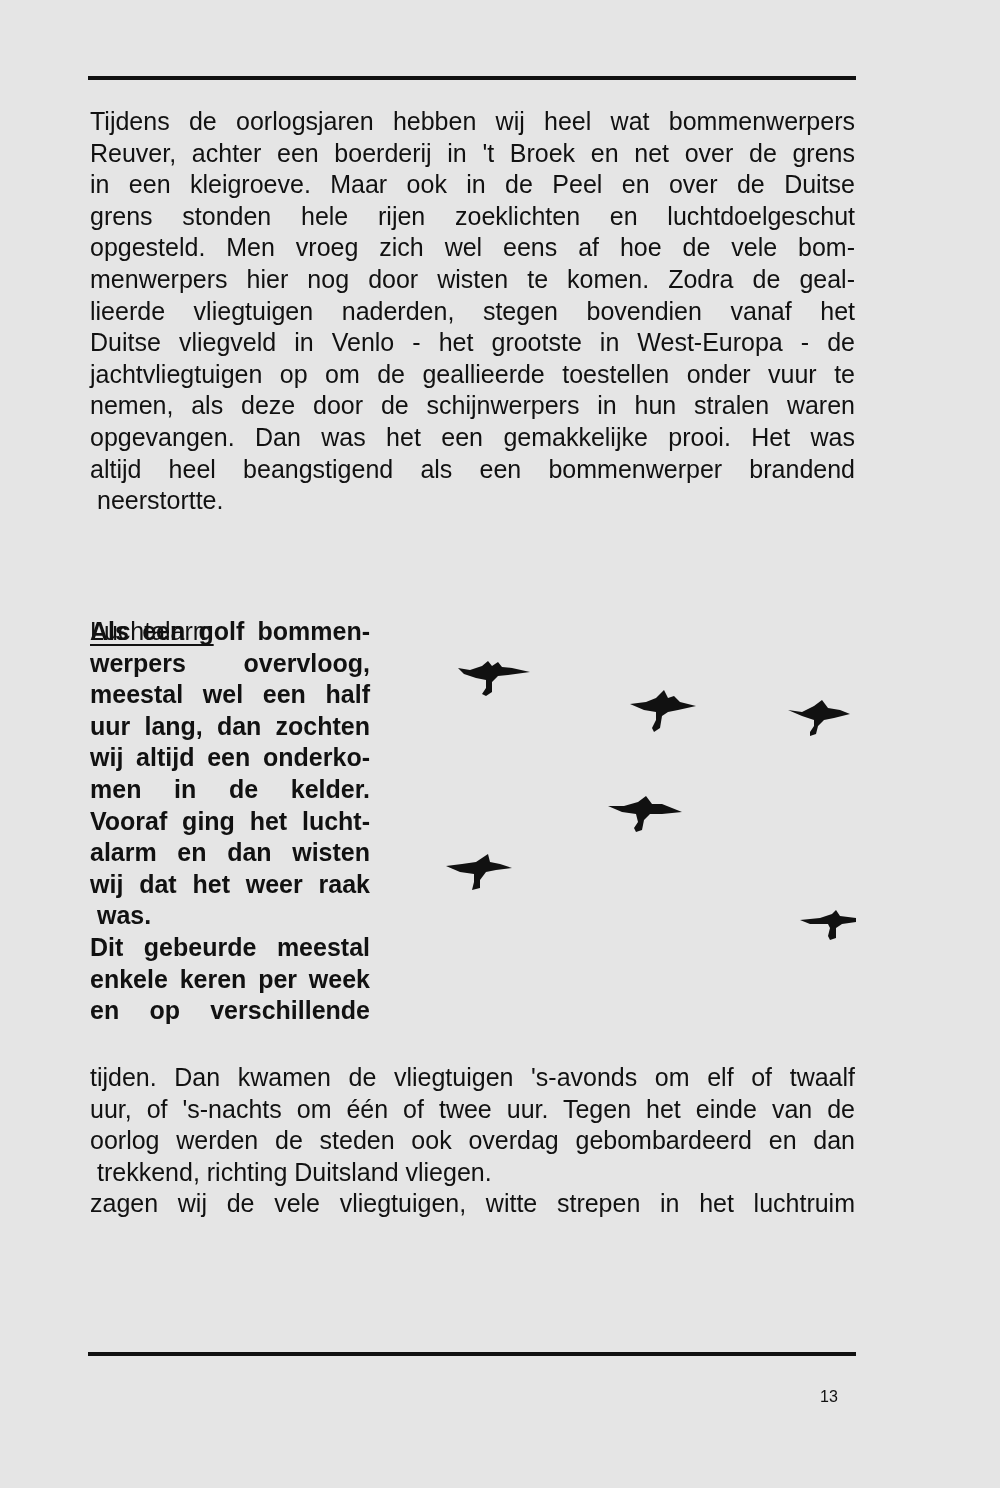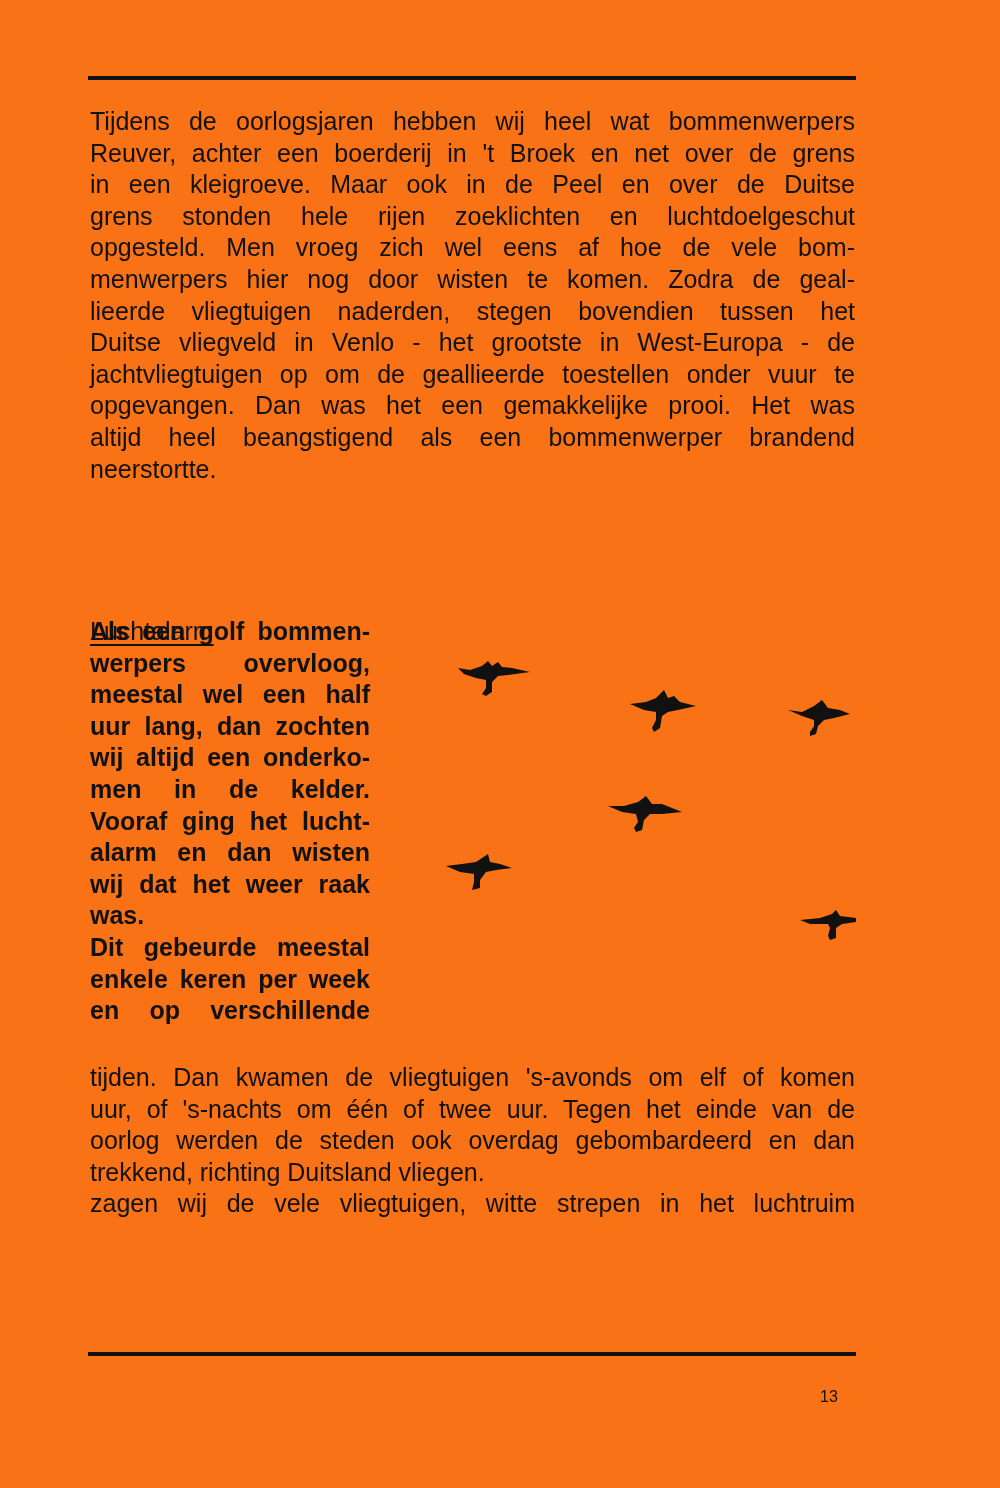--- a/index.html
+++ b/index.html
@@ -1,47 +1,48 @@
 <!DOCTYPE html>
 <html><head>
 <meta charset="utf-8">
 <style>
   html, body { margin: 0; padding: 0; background: #ffffff; }
   body { width: 1000px; height: 1488px; position: relative; overflow: hidden; }
-  .page { position: absolute; left: 0; top: 0; width: 1000px; height: 1488px; background: #f97316; color: #111; }
+  .page { position: absolute; left: 0; top: 0; width: 1000px; height: 1488px; background: #e5e5e5; color: #111; }
   .rule { position: absolute; left: 88px; width: 768px; height: 4px; background: #111; }
   .rule.top { top: 76px; }
   .rule.bottom { top: 1352px; }
   .text { font-family: "Liberation Sans", sans-serif; font-size: 25px; line-height: 31.6px; color: #111; }
   .para1 { position: absolute; left: 90px; top: 106px; width: 765px; }
   .line { display: block; white-space: nowrap; text-align: justify; text-align-last: justify; }
-  .line.last { text-align-last: left; }
+  .line.last { text-align-last: left; margin-left: 7px; }
   .heading { position: absolute; left: 90px; top: 616px; text-decoration: underline; text-underline-offset: 4px; }
   .narrow { position: absolute; left: 90px; top: 616px; width: 280px; font-weight: bold; }
   .wide { position: absolute; left: 90px; top: 1062px; width: 765px; }
   .figure { position: absolute; left: 420px; top: 640px; width: 460px; height: 320px; }
   .plane { position: absolute; width: 90px; height: 44px; }
   .page-number { position: absolute; left: 820px; top: 1388px; font-family: "Liberation Sans", sans-serif; font-size: 16px; color: #111; }
 </style>
 </head>
 <body>
 
 <div class="page">
   <div class="rule top"></div>
 
   <div class="text para1">
     <span class="line">Tijdens de oorlogsjaren hebben wij heel wat bommenwerpers</span>
     <span class="line">Reuver, achter een boerderij in 't Broek en net over de grens</span>
     <span class="line">in een kleigroeve. Maar ook in de Peel en over de Duitse</span>
     <span class="line">grens stonden hele rijen zoeklichten en luchtdoelgeschut</span>
     <span class="line">opgesteld. Men vroeg zich wel eens af hoe de vele bom-</span>
     <span class="line">menwerpers hier nog door wisten te komen. Zodra de geal-</span>
-    <span class="line">lieerde vliegtuigen naderden, stegen bovendien tussen het</span>
+    <span class="line">lieerde vliegtuigen naderden, stegen bovendien vanaf het</span>
     <span class="line">Duitse vliegveld in Venlo - het grootste in West-Europa - de</span>
     <span class="line">jachtvliegtuigen op om de geallieerde toestellen onder vuur te</span>
+    <span class="line">nemen, als deze door de schijnwerpers in hun stralen waren</span>
     <span class="line">opgevangen. Dan was het een gemakkelijke prooi. Het was</span>
     <span class="line">altijd heel beangstigend als een bommenwerper brandend</span>
     <span class="line last">neerstortte.</span>
   </div>
 
   <div class="text heading">Luchtalarm</div>
 
   <div class="text narrow">
     <span class="line">Als een golf bommen-</span>
     <span class="line">werpers overvloog,</span>
@@ -73,21 +74,21 @@
     </svg>
     <svg class="plane" style="left:26px; top:214px;" viewBox="0 0 90 44">
       <path d="M0 12 L16 10 L30 8 L42 0 L44 8 L54 10 L66 14 L50 16 L40 18 L34 26 L34 34 L26 36 L28 28 L28 20 L14 18 Z" fill="#111"></path>
     </svg>
     <svg class="plane" style="left:380px; top:270px;" viewBox="0 0 90 44">
       <path d="M0 10 L20 8 L32 4 L36 0 L40 6 L56 8 L56 12 L42 14 L36 18 L36 28 L30 30 L28 26 L30 18 L28 14 L10 14 Z" fill="#111"></path>
     </svg>
   </div>
 
   <div class="text wide">
-    <span class="line">tijden. Dan kwamen de vliegtuigen 's-avonds om elf of komen</span>
+    <span class="line">tijden. Dan kwamen de vliegtuigen 's-avonds om elf of twaalf</span>
     <span class="line">uur, of 's-nachts om één of twee uur. Tegen het einde van de</span>
     <span class="line">oorlog werden de steden ook overdag gebombardeerd en dan</span>
     <span class="line last">trekkend, richting Duitsland vliegen.</span>
     <span class="line">zagen wij de vele vliegtuigen, witte strepen in het luchtruim</span>
   </div>
 
   <div class="rule bottom"></div>
 
   <div class="page-number">13</div>
 </div>

